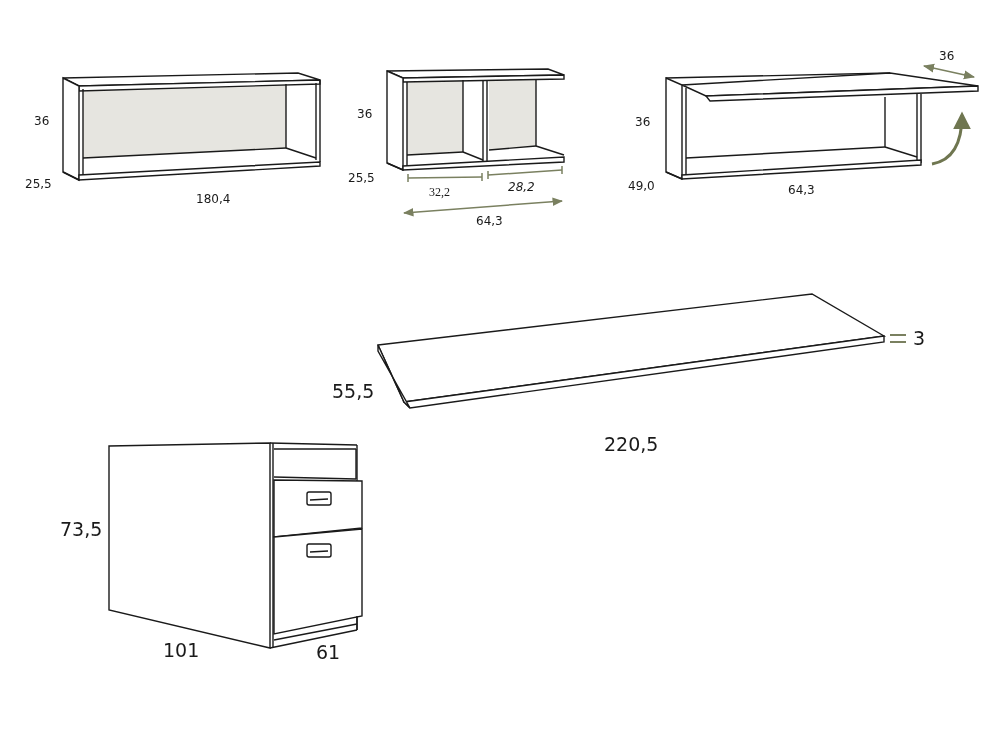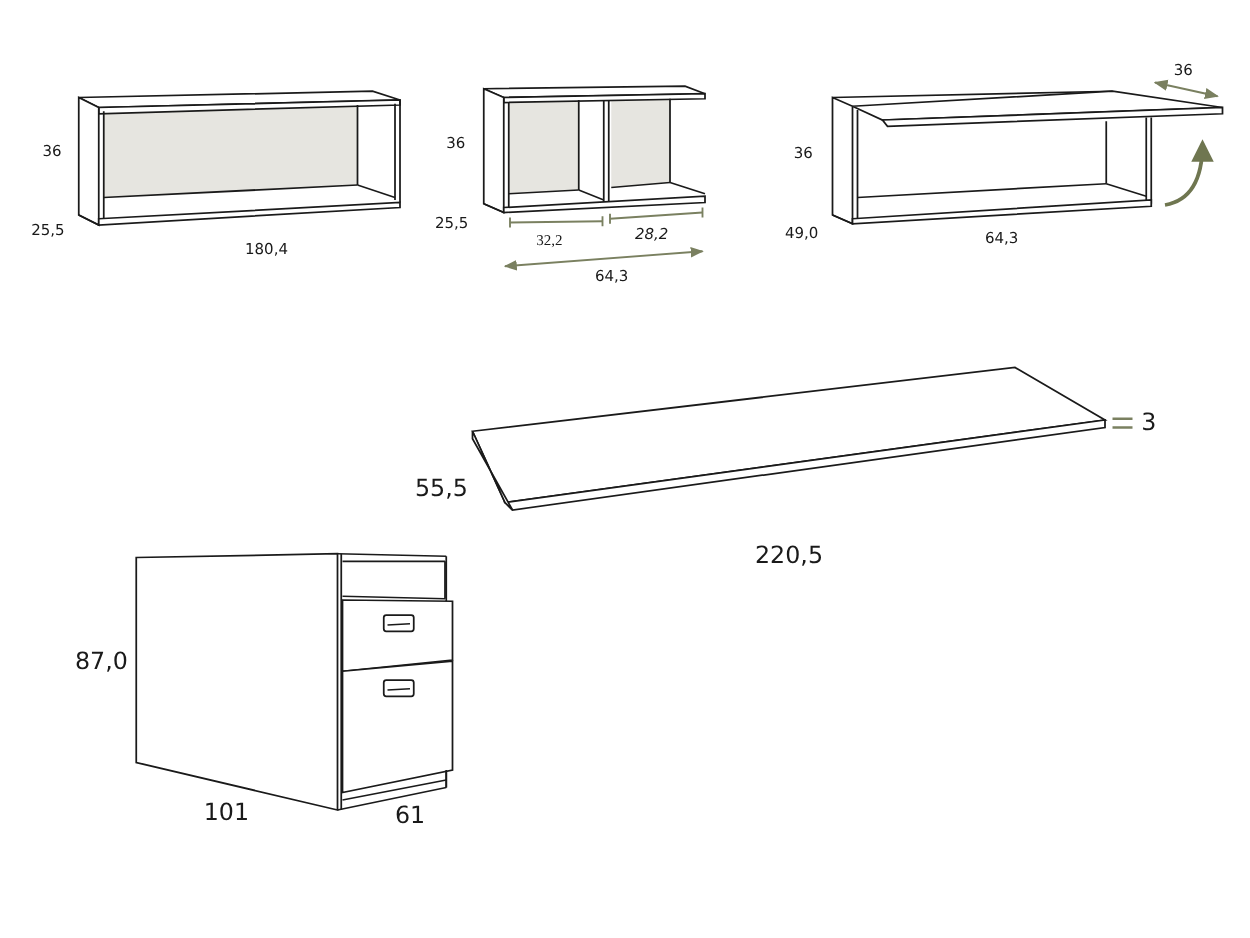--- a/index.html
+++ b/index.html
@@ -147,15 +147,15 @@
 
 <div class="lbl" style="left:635px;top:112px;">36</div>
 <div class="lbl" style="left:628px;top:176px;">49,0</div>
 <div class="lbl" style="left:788px;top:180px;">64,3</div>
 <div class="lbl" style="left:939px;top:46px;">36</div>
 
 <div class="lbl big" style="left:332px;top:381px;">55,5</div>
 <div class="lbl big" style="left:604px;top:390px;margin-top:44px;">220,5</div>
 <div class="lbl big" style="left:913px;top:328px;">3</div>
 
-<div class="lbl big" style="left:60px;top:519px;">87,0</div>
+<div class="lbl big" style="left:60px;top:519px;">73,5</div>
 <div class="lbl big" style="left:163px;top:640px;">101</div>
 <div class="lbl big" style="left:316px;top:642px;">61</div>
 
 </body></html>

